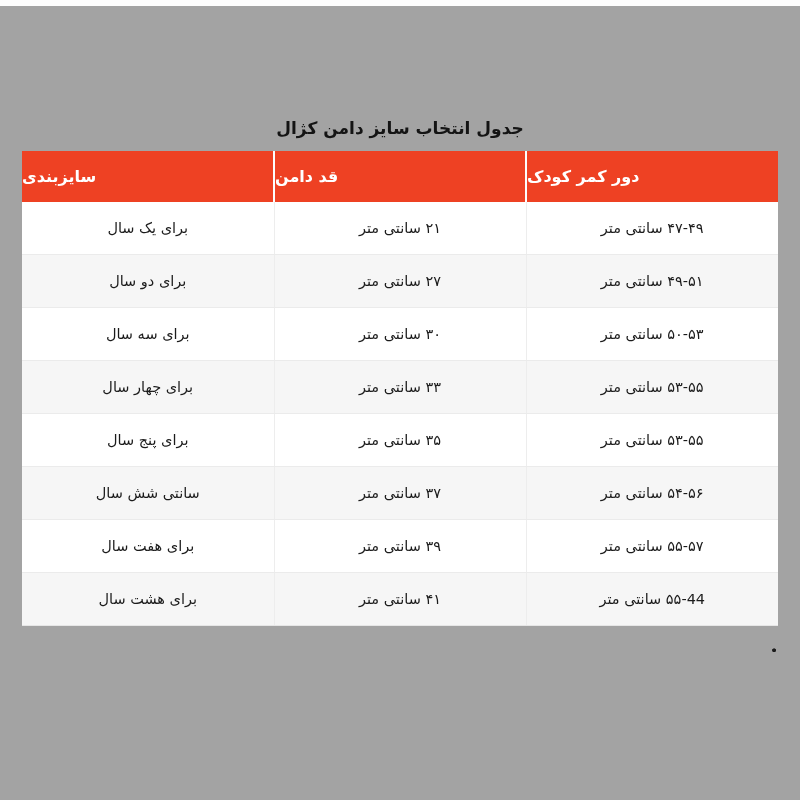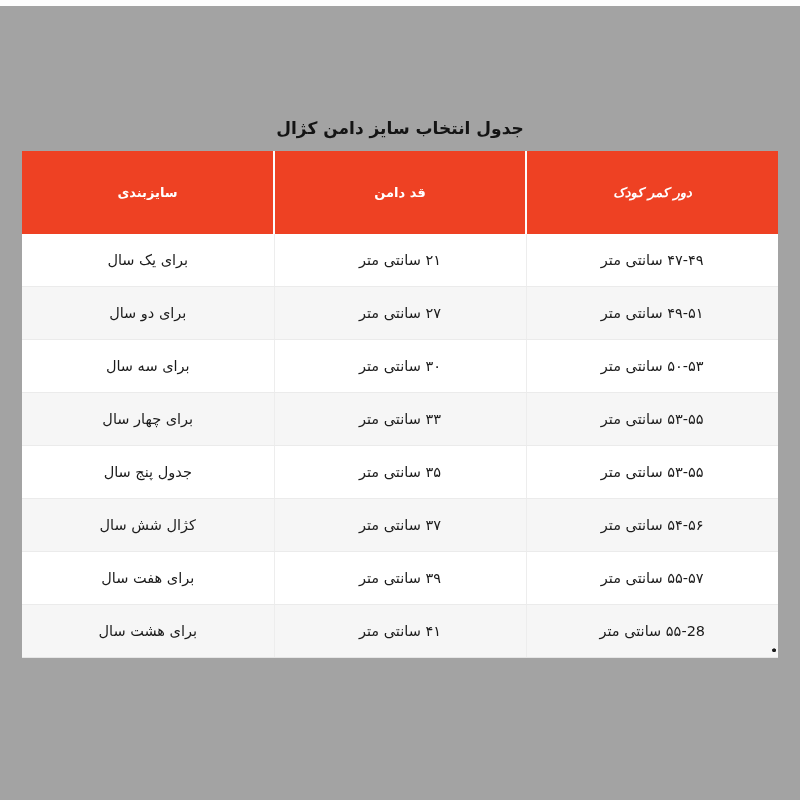--- a/index.html
+++ b/index.html
@@ -44,32 +44,31 @@
     top: 145px;
     width: 756px;
     border-collapse: collapse;
     table-layout: fixed;
     direction: rtl;
   }
 
   .size-table thead th {
     background: #ee4123;
     color: #ffffff;
-    font-size: 13px;
+    font-size: 16px;
     font-weight: bold;
     height: 51px;
-    text-align: center;
+    text-align: left;
     vertical-align: middle;
     border-right: 2px solid #fdfdfd;
-    padding: 16px;
+    padding: 0;
     direction: rtl;
   }
   .size-table thead th:first-child {
     border-right: none;
-    font-style: italic;
   }
 
   .size-table tbody td {
     height: 52px;
     text-align: center;
     vertical-align: middle;
     font-size: 14.5px;
     color: #1b1b1b;
     border-bottom: 1px solid #ebebeb;
     border-right: 1px solid #ededed;
@@ -151,34 +150,34 @@
         <td>برای سه سال</td>
       </tr>
       <tr>
         <td>۵۳-۵۵ سانتی متر</td>
         <td>۳۳ سانتی متر</td>
         <td>برای چهار سال</td>
       </tr>
       <tr>
         <td>۵۳-۵۵ سانتی متر</td>
         <td>۳۵ سانتی متر</td>
-        <td>جدول پنج سال</td>
+        <td>برای پنج سال</td>
       </tr>
       <tr>
         <td>۵۴-۵۶ سانتی متر</td>
         <td>۳۷ سانتی متر</td>
-        <td>کژال شش سال</td>
+        <td>سانتی شش سال</td>
       </tr>
       <tr>
         <td>۵۵-۵۷ سانتی متر</td>
         <td>۳۹ سانتی متر</td>
         <td>برای هفت سال</td>
       </tr>
       <tr>
-        <td>۵۵-28 سانتی متر</td>
+        <td>۵۵-44 سانتی متر</td>
         <td>۴۱ سانتی متر</td>
         <td>برای هشت سال</td>
       </tr>
     </tbody>
   </table>
 
   <ul class="notes">
     <li>
       <span class="bullet">•</span>
     </li>

